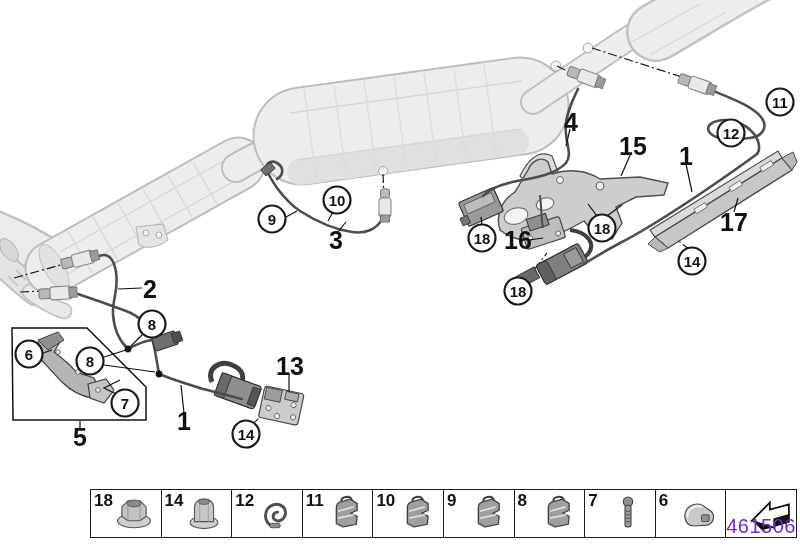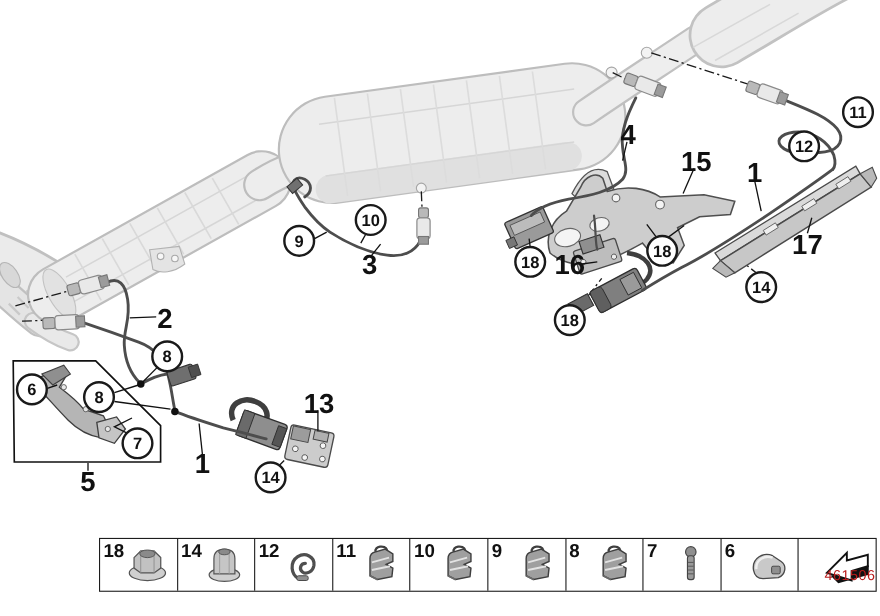--- a/index.html
+++ b/index.html
@@ -8,21 +8,21 @@
   svg text{font-family:"Liberation Sans",sans-serif;fill:#111;}
   .co-txt{font-size:15px;font-weight:bold;text-anchor:middle;}
   .lbl-txt{font-size:25px;font-weight:bold;text-anchor:middle;}
   #legend{position:absolute;left:90px;top:489px;width:707px;height:49px;display:flex;
     border:1.4px solid #1c1c1c;box-sizing:border-box;background:#fff;}
   .cell{flex:1 1 0;border-left:1.4px solid #1c1c1c;position:relative;box-sizing:border-box;}
   .cell:first-child{border-left:none;}
   .cell .num{position:absolute;left:3px;top:1px;font-size:17px;font-weight:bold;color:#111;}
   .cell .ic{position:absolute;right:1px;top:2px;width:52px;height:42px;}
   #diagram-number{position:absolute;left:690px;top:515px;width:106px;text-align:right;
-    font-size:13px;color:#b91c1c;letter-spacing:.5px;}
+    font-size:20px;color:#6d28d9;letter-spacing:.5px;}
 </style>
 </head>
 <body>
 
 <div id="stage">
 
 <svg id="diagram-svg" width="800" height="560" viewBox="0 0 800 560" xmlns="http://www.w3.org/2000/svg">
 
   <g>
 

